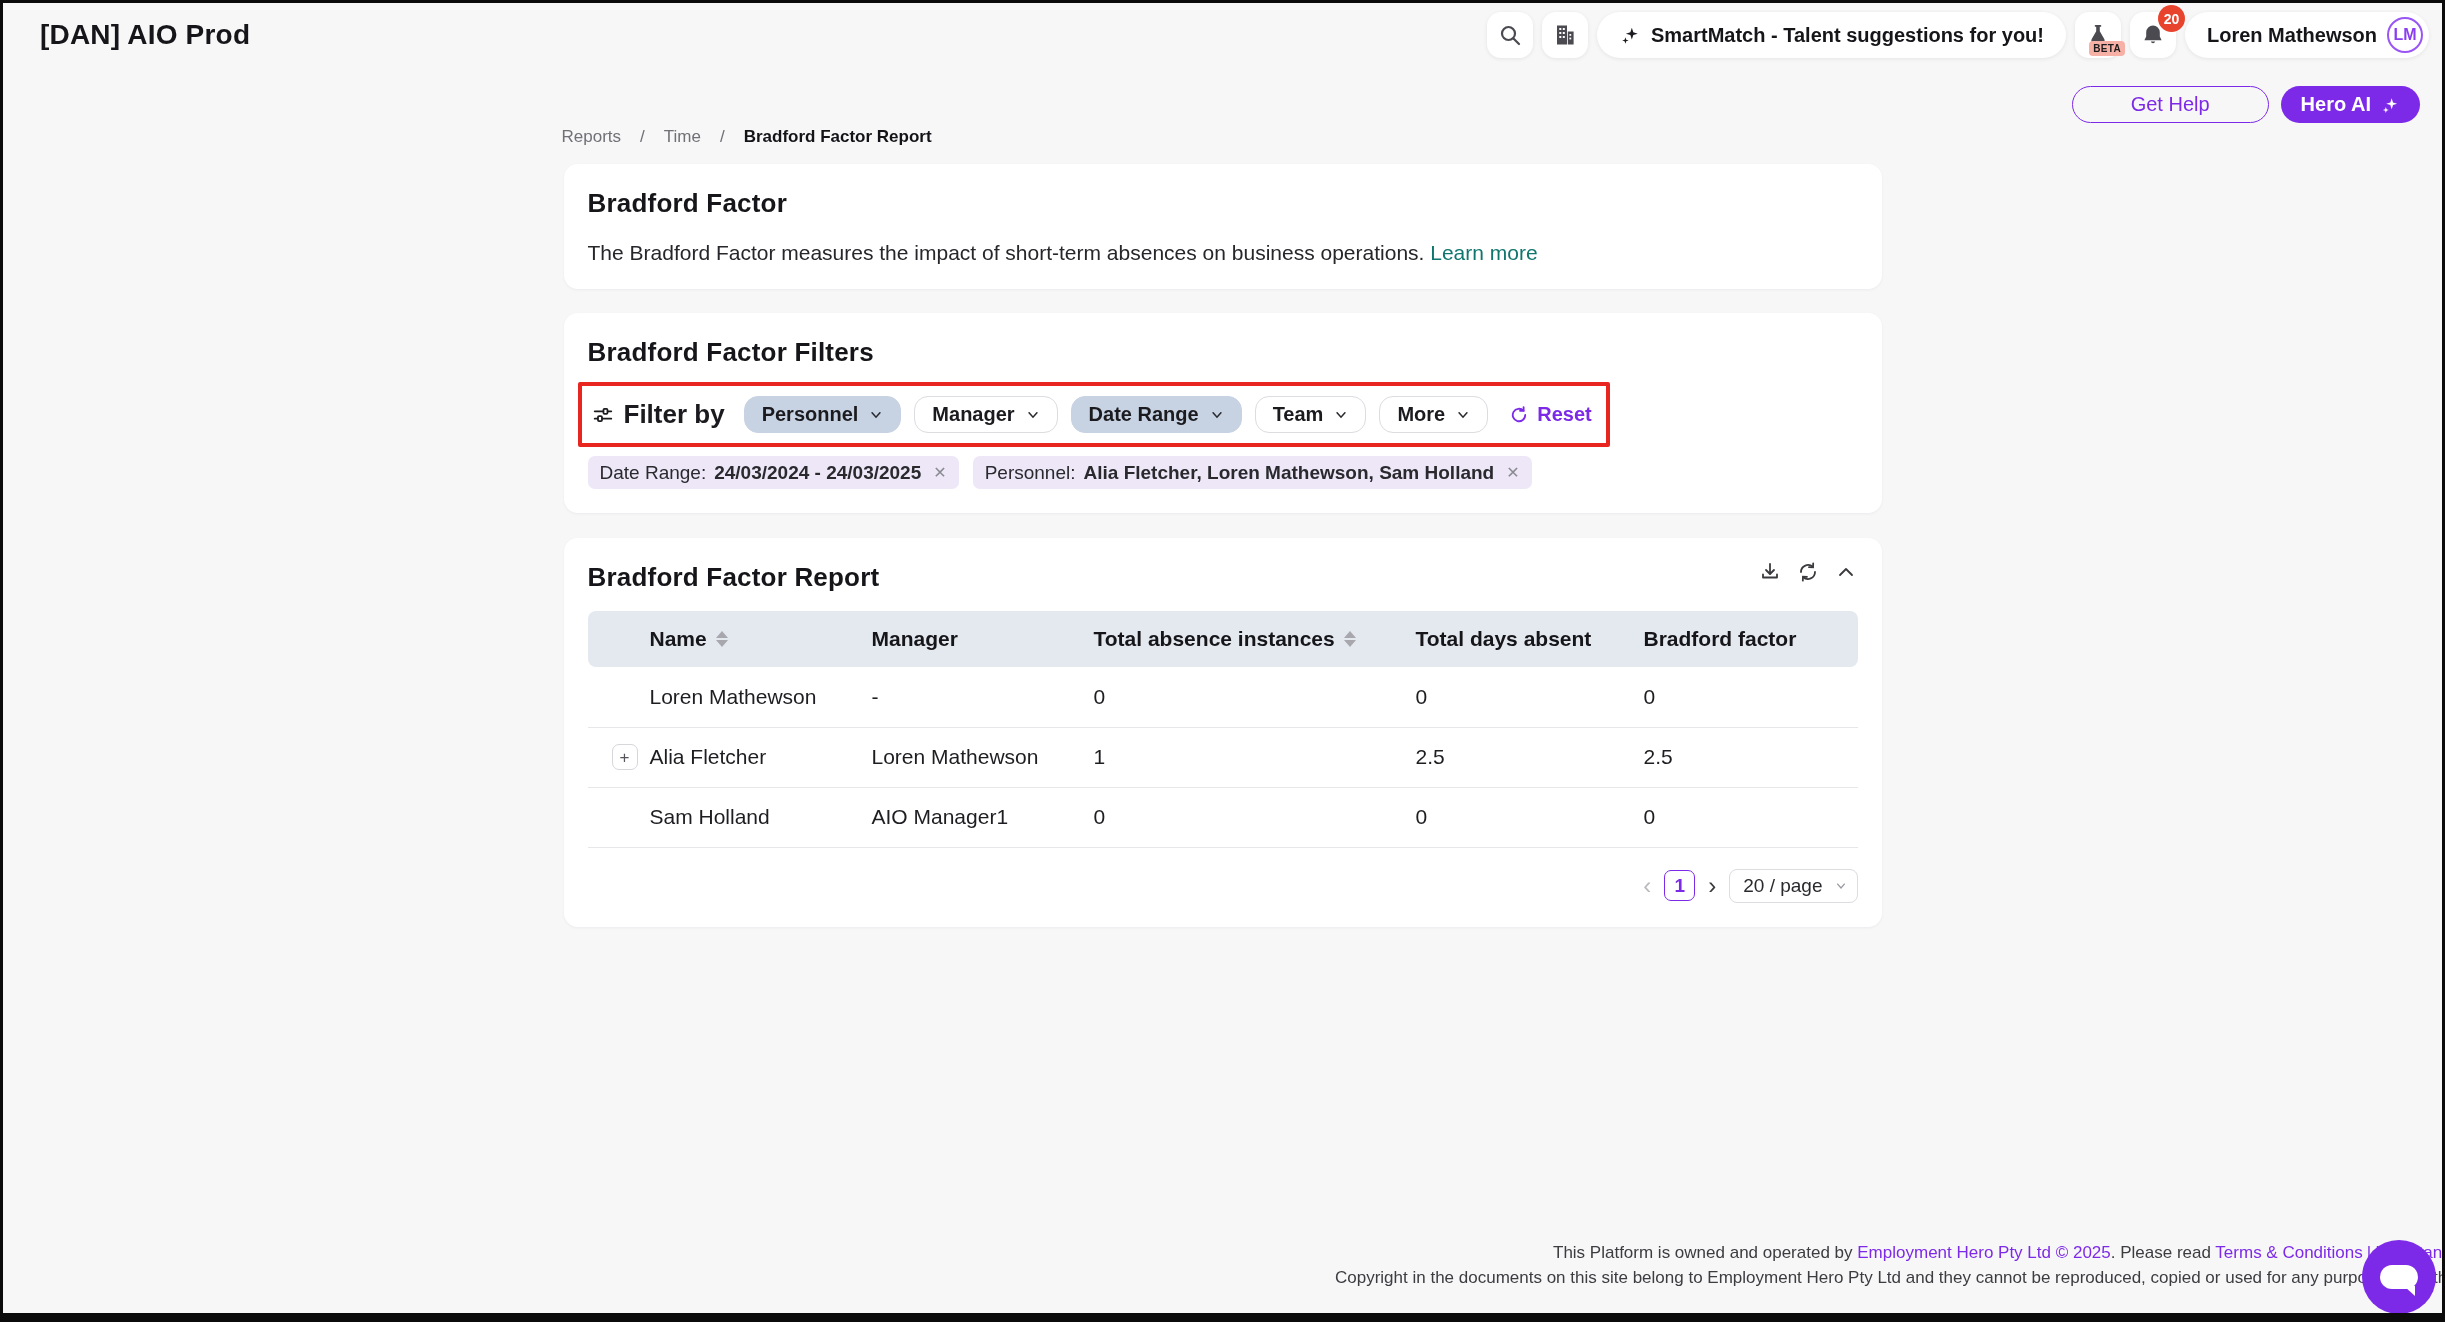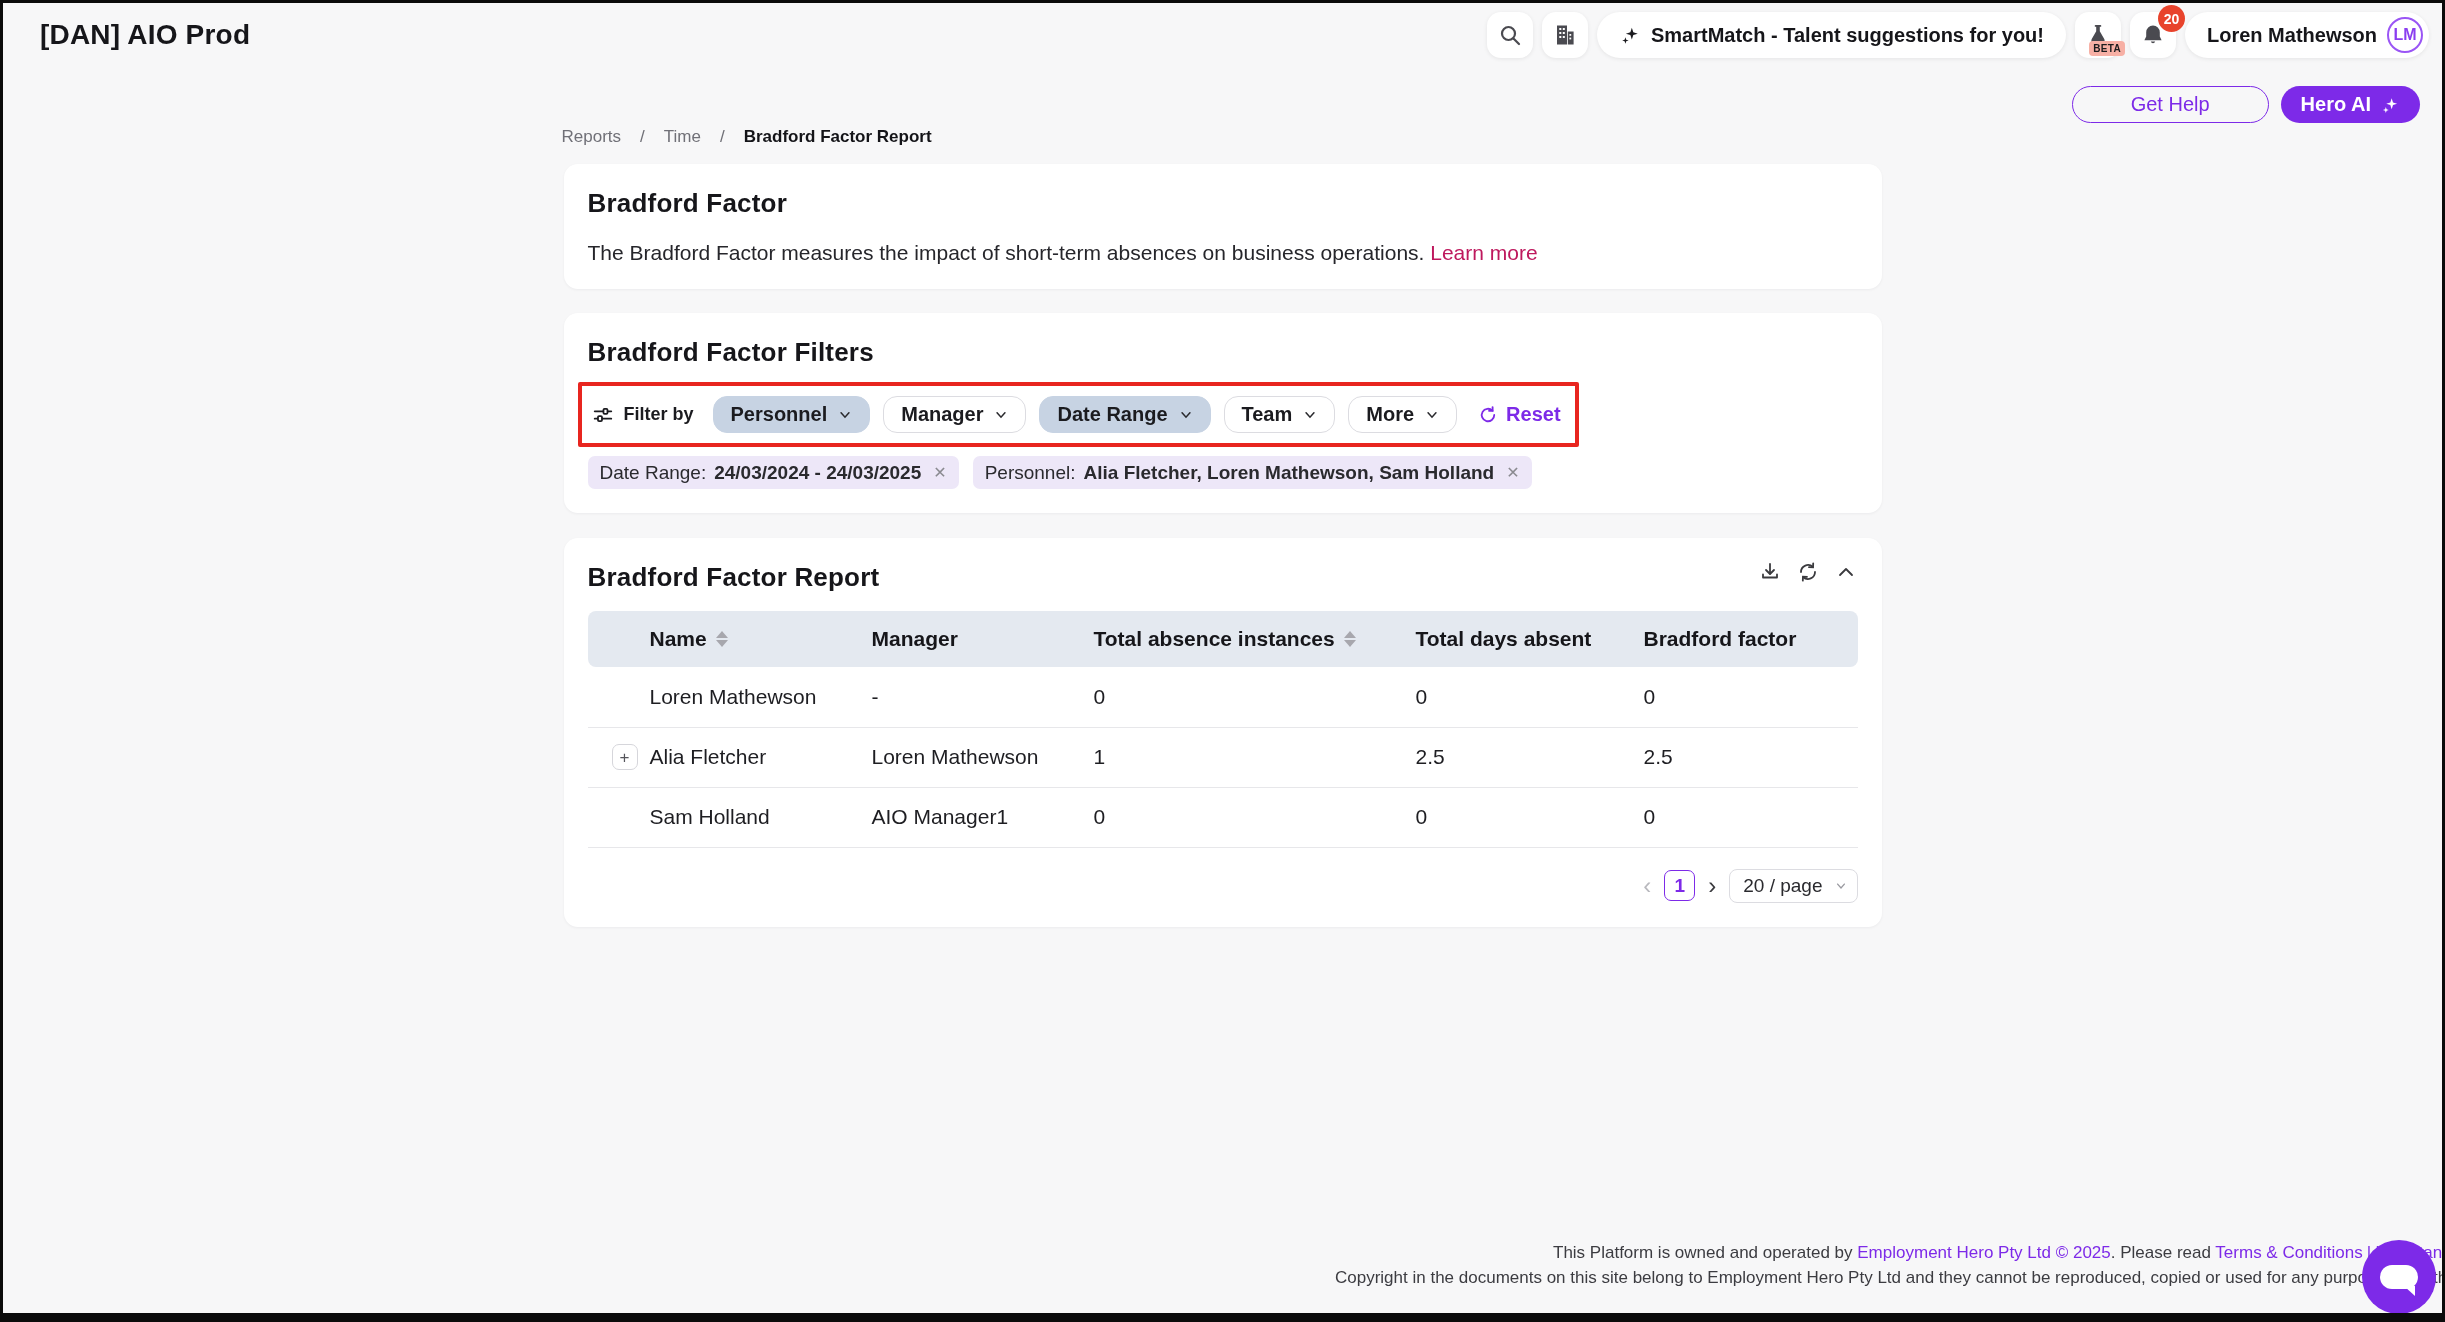--- a/index.html
+++ b/index.html
@@ -60,31 +60,31 @@
   .breadcrumb .current { color:#141418; font-weight:bold; }
   .crumb { cursor:pointer; }
 
   .card {
     background:#fff; border-radius:14px; padding:24px;
     box-shadow:0 1px 3px rgba(20,20,30,.05);
   }
   .card h2 { font-size:26px; font-weight:bold; letter-spacing:.2px; }
   .card-intro { margin-top:17px; }
   .card-intro p { margin-top:22px; font-size:21px; color:#26262b; }
-  .link { color:#be185d; cursor:pointer; text-decoration:none; }
+  .link { color:#0f766e; cursor:pointer; text-decoration:none; }
 
   .card-filters { margin-top:24px; }
   
   .highlight-box {
     margin-top:14px; margin-left:-10px; width:fit-content;
     border:4px solid #e8251f; border-radius:2px; padding:10px 14px 10px 10px;
     display:flex; align-items:center;
   }
   .filter-row { display:flex; align-items:center; gap:13px; }
-  .filter-by { display:flex; align-items:center; gap:10px; font-size:18px; font-weight:bold; margin-right:6px; color:#1b1b1f; }
+  .filter-by { display:flex; align-items:center; gap:10px; font-size:26px; font-weight:bold; margin-right:6px; color:#1b1b1f; }
   .fbtn {
     height:37px; padding:0 17px; border-radius:14px; font-size:20px; font-weight:bold; color:#1b1b1f;
     background:#fff; border:1px solid #dcdce1; display:flex; align-items:center; gap:11px; cursor:pointer;
     font-family:inherit;
   }
   .fbtn.active { background:#c7d3e3; border-color:#c7d3e3; }
   .reset-btn { display:flex; align-items:center; gap:8px; color:#7d2ae8; font-size:20px; font-weight:bold; cursor:pointer; margin-left:8px; background:none; border:none; font-family:inherit; }
   .chip-row { margin-top:9px; display:flex; gap:14px; }
   .chip {
     background:#ede7f8; border-radius:7px; height:33px; display:flex; align-items:center; gap:8px;

